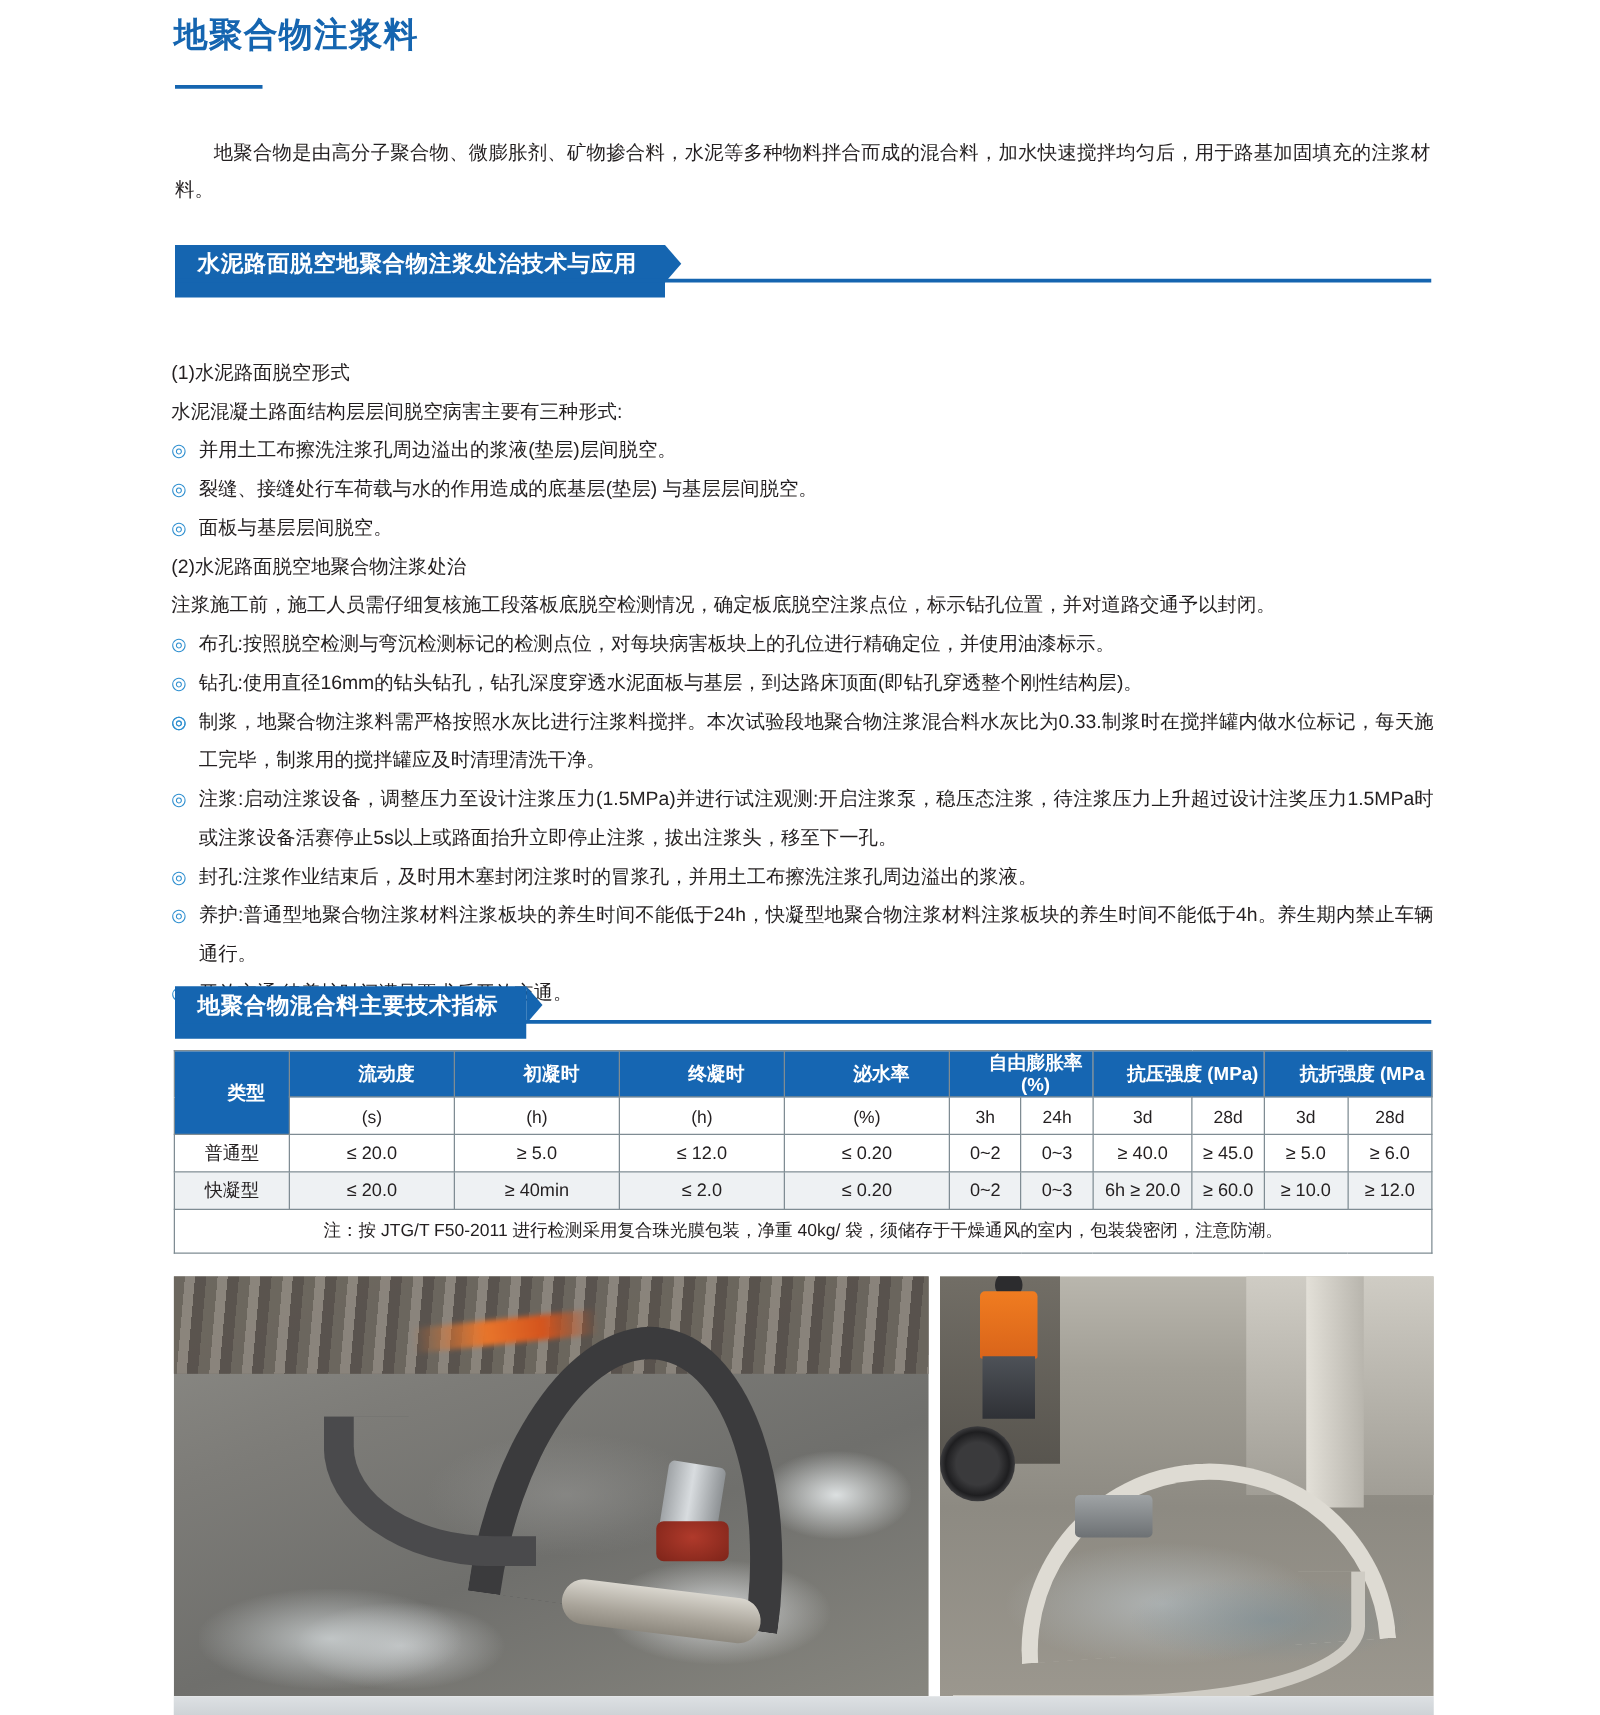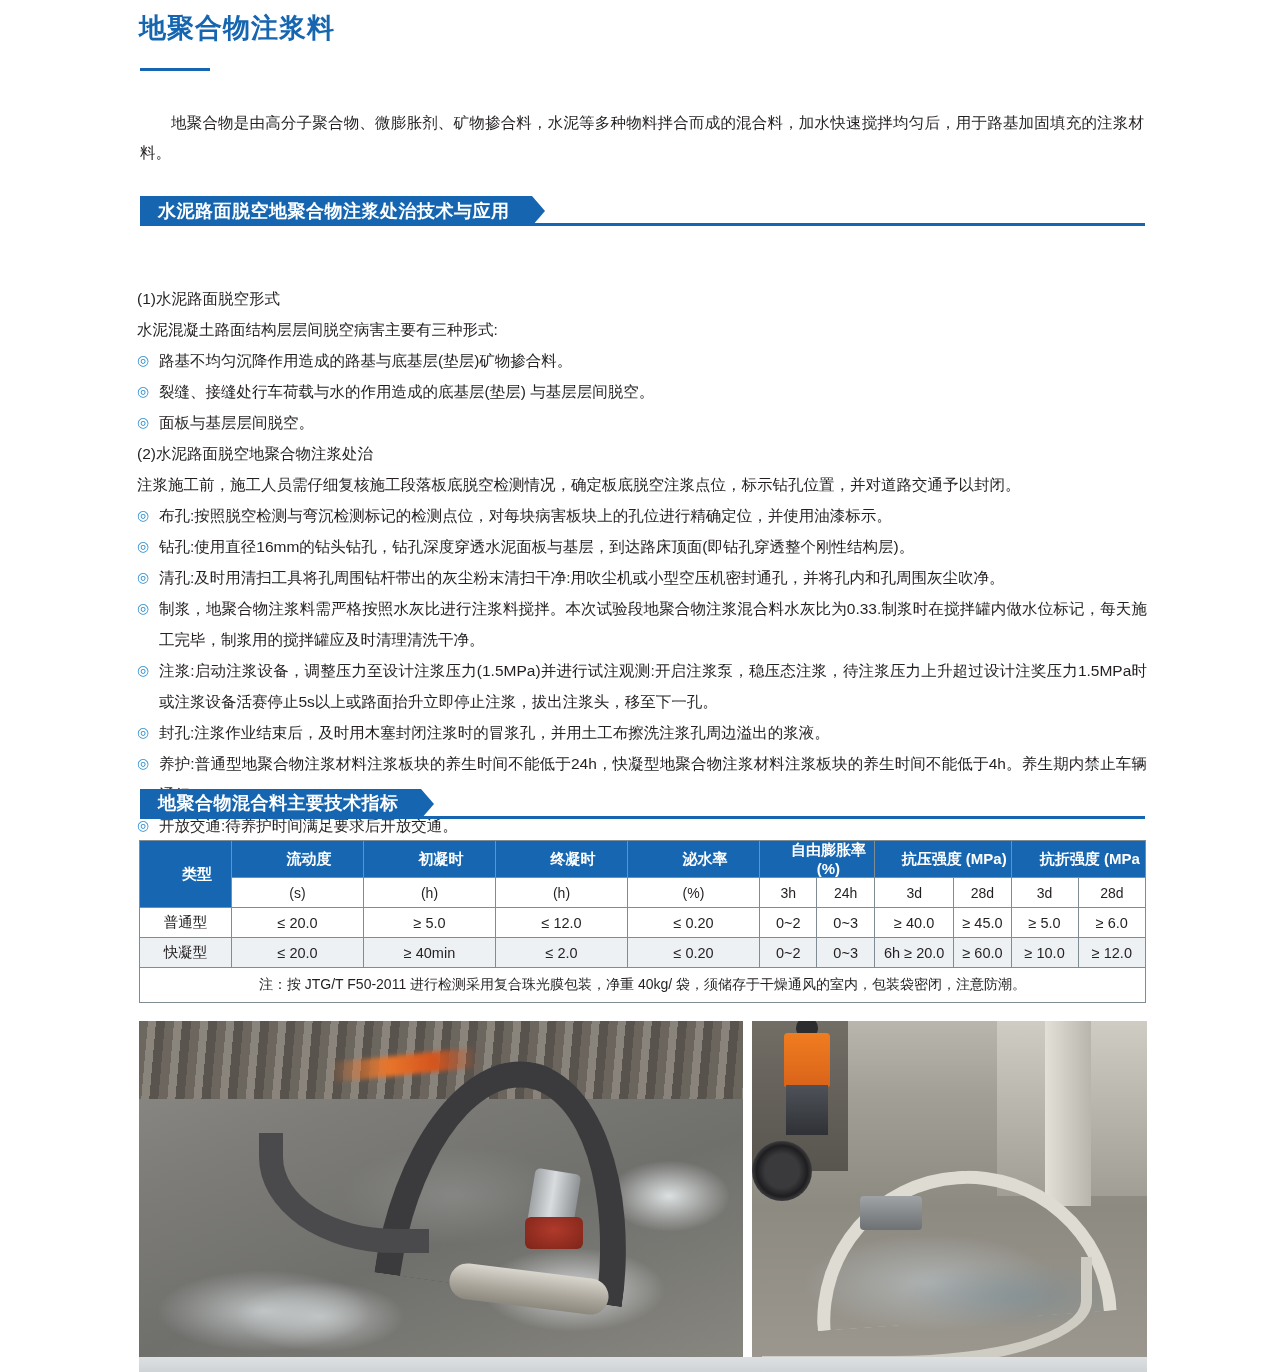--- a/index.html
+++ b/index.html
@@ -65,21 +65,21 @@
   .section-head .tab {
     position: absolute;
     left: 0;
     top: 0;
     height: 30px;
     line-height: 30px;
     background: #1565b0;
     color: #ffffff;
     font-size: 18px;
     font-weight: bold;
-    padding: 0 22px 0 18px;
+    padding: 0 22px 12px 18px;
     letter-spacing: 0.5px;
     white-space: nowrap;
   }
   .section-head .tab::after {
     content: "";
     position: absolute;
     right: -13px;
     top: 0;
     width: 0;
     height: 0;
@@ -90,21 +90,21 @@
   .section-head .bar-line {
     position: absolute;
     left: 0;
     right: 0;
     bottom: 0;
     height: 3px;
     background: #1565b0;
   }
 
   #sec1 { top: 196px; }
-  #sec2 { top: 789px; font-family: Liberation Mono, monospace; }
+  #sec2 { top: 789px; }
 
   
   .body-block {
     position: absolute;
     left: 137px;
     width: 1010px;
     font-size: 15.5px;
     line-height: 31px;
     color: #231f20;
     text-align: justify;
@@ -333,28 +333,28 @@
   <div class="intro">地聚合物是由高分子聚合物、微膨胀剂、矿物掺合料，水泥等多种物料拌合而成的混合料，加水快速搅拌均匀后，用于路基加固填充的注浆材料。</div>
 
   <div class="section-head" id="sec1">
     <div class="tab">水泥路面脱空地聚合物注浆处治技术与应用</div>
     <div class="bar-line"></div>
   </div>
 
   <div class="body-block" id="block1">
     <p class="plain-line">(1)水泥路面脱空形式</p>
     <p class="plain-line">水泥混凝土路面结构层层间脱空病害主要有三种形式:</p>
-    <p class="bullet-line"><span class="dot">◎</span><span>路基不均匀沉降作用造成的路基与底基层(垫层)矿物掺合料。</span></p>
+    <p class="bullet-line"><span class="dot">◎</span><span>并用土工布擦洗注浆孔周边溢出的浆液(垫层)层间脱空。</span></p>
     <p class="bullet-line"><span class="dot">◎</span><span>裂缝、接缝处行车荷载与水的作用造成的底基层(垫层) 与基层层间脱空。</span></p>
     <p class="bullet-line"><span class="dot">◎</span><span>面板与基层层间脱空。</span></p>
     <p class="plain-line">(2)水泥路面脱空地聚合物注浆处治</p>
     <p class="plain-line">注浆施工前，施工人员需仔细复核施工段落板底脱空检测情况，确定板底脱空注浆点位，标示钻孔位置，并对道路交通予以封闭。</p>
     <p class="bullet-line"><span class="dot">◎</span><span>布孔:按照脱空检测与弯沉检测标记的检测点位，对每块病害板块上的孔位进行精确定位，并使用油漆标示。</span></p>
     <p class="bullet-line"><span class="dot">◎</span><span>钻孔:使用直径16mm的钻头钻孔，钻孔深度穿透水泥面板与基层，到达路床顶面(即钻孔穿透整个刚性结构层)。</span></p>
-    <p class="bullet-line"><span class="dot">◎</span><span>清孔:及时用清扫工具将孔周围钻杆带出的灰尘粉末清扫干净:用吹尘机或小型空压机密封通孔，并将孔内和孔周围灰尘吹净。</span></p>
+    <p class="bullet-line"><span class="dot">◎</span></p>
     <p class="bullet-line"><span class="dot">◎</span><span>制浆，地聚合物注浆料需严格按照水灰比进行注浆料搅拌。本次试验段地聚合物注浆混合料水灰比为0.33.制浆时在搅拌罐内做水位标记，每天施工完毕，制浆用的搅拌罐应及时清理清洗干净。</span></p>
     <p class="bullet-line"><span class="dot">◎</span><span>注浆:启动注浆设备，调整压力至设计注浆压力(1.5MPa)并进行试注观测:开启注浆泵，稳压态注浆，待注浆压力上升超过设计注奖压力1.5MPa时或注浆设备活赛停止5s以上或路面抬升立即停止注浆，拔出注浆头，移至下一孔。</span></p>
     <p class="bullet-line"><span class="dot">◎</span><span>封孔:注浆作业结束后，及时用木塞封闭注浆时的冒浆孔，并用土工布擦洗注浆孔周边溢出的浆液。</span></p>
     <p class="bullet-line"><span class="dot">◎</span><span>养护:普通型地聚合物注浆材料注浆板块的养生时间不能低于24h，快凝型地聚合物注浆材料注浆板块的养生时间不能低于4h。养生期内禁止车辆通行。</span></p>
     <p class="bullet-line"><span class="dot">◎</span><span>开放交通:待养护时间满足要求后开放交通。</span></p>
   </div>
 
   <div class="section-head" id="sec2">
     <div class="tab">地聚合物混合料主要技术指标</div>
     <div class="bar-line"></div>

